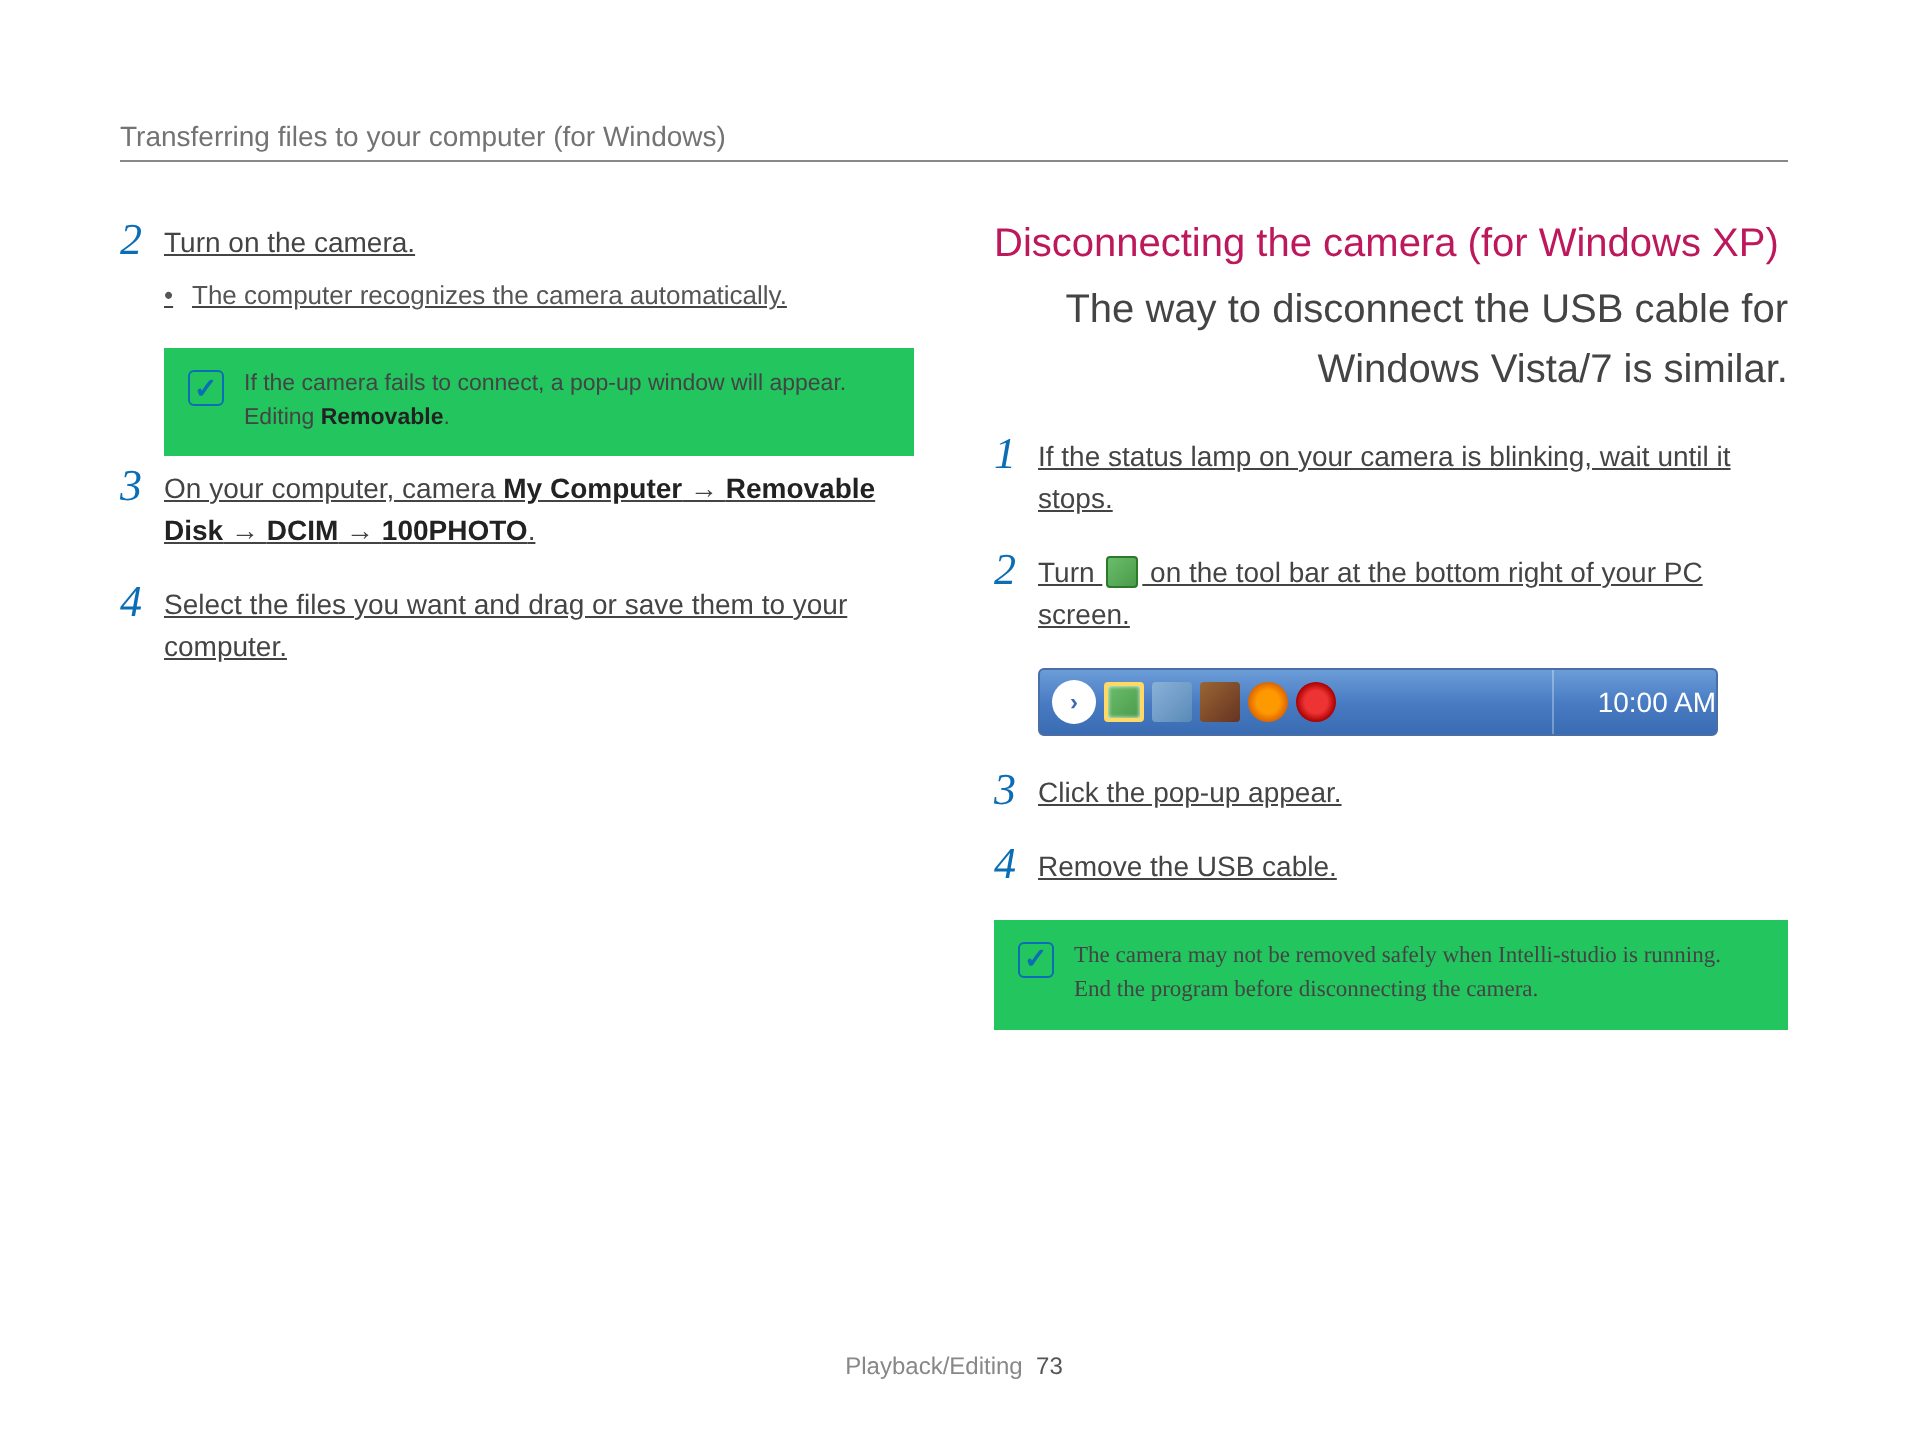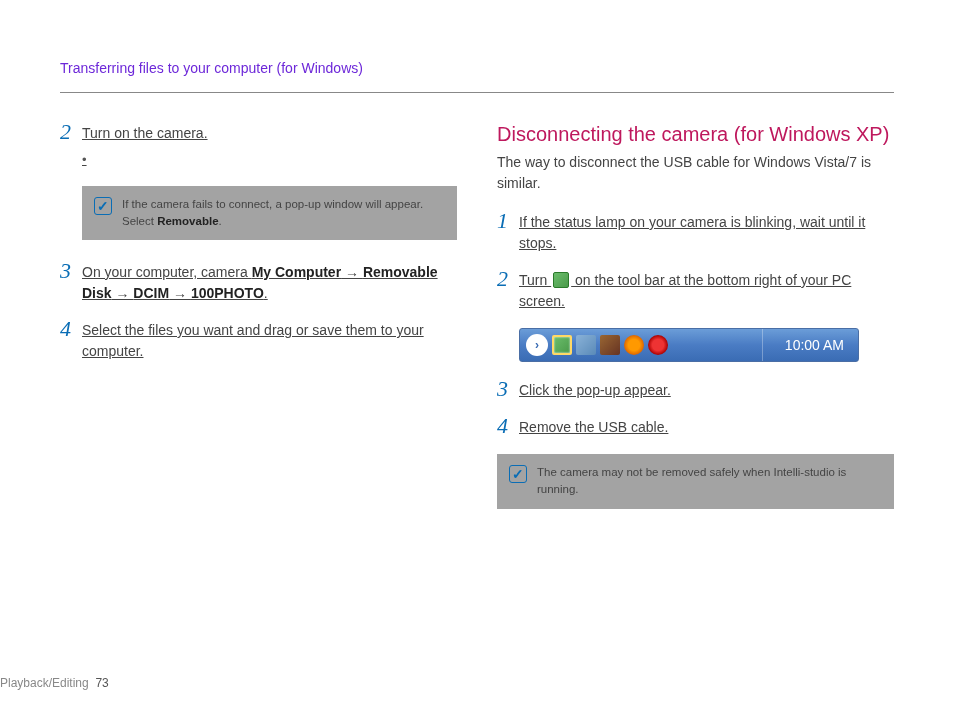--- a/index.html
+++ b/index.html
@@ -11,24 +11,24 @@
       font-family: Arial, Helvetica, sans-serif;
       background: #ffffff;
       width: 954px;
       height: 720px;
       padding: 60px 60px 30px 60px;
       position: relative;
       color: #333;
     }
     .page-header {
       font-size: 14px;
-      color: #6d28d9;
+      color: #737373;
       font-weight: 300;
       border-bottom: 1px solid #888;
-      padding-bottom: 16px;
+      padding-bottom: 4px;
       margin-bottom: 30px;
     }
     .columns {
       display: flex;
       gap: 40px;
     }
     .col {
       flex: 1;
     }
     .step {
@@ -58,23 +58,23 @@
       display: flex;
       margin-top: 6px;
       font-size: 13px;
       color: #555;
     }
     .bullet-mark {
       width: 14px;
       flex-shrink: 0;
     }
     .note-box {
-      background: #a3a3a3;
+      background: #22c55e;
       padding: 10px 12px;
-      margin: 10px 0 22px 22px;
+      margin: 10px 0 6px 22px;
       display: flex;
       align-items: flex-start;
       gap: 10px;
       font-size: 11.5px;
       color: #444;
       line-height: 1.5;
     }
     .note-icon {
       width: 18px;
       height: 18px;
@@ -93,24 +93,25 @@
       font-size: 14px;
       font-weight: bold;
     }
     .section-title {
       color: #be185d;
       font-size: 20px;
       font-weight: 400;
       margin-bottom: 6px;
     }
     .section-sub {
-      font-size: 14px;
+      font-size: 20px;
       color: #444;
       line-height: 1.5;
       margin-bottom: 18px;
+      text-align: right;
     }
     .taskbar-img {
       margin: 6px 0 18px 22px;
       border: 1px solid #4a6ea5;
       width: 340px;
       height: 34px;
       background: linear-gradient(to bottom, #6b9dd8 0%, #4a7cc4 50%, #3a6cb4 100%);
       display: flex;
       align-items: center;
       border-radius: 3px;
@@ -145,45 +146,46 @@
       box-shadow: 0 0 2px #fff inset;
     }
     .tray1 { background: linear-gradient(135deg,#8ab2d8,#5a8ab8); }
     .tray2 { background: linear-gradient(135deg,#963,#632); }
     .tray3 { background: radial-gradient(circle,#f90 40%,#d60 70%); border-radius:50%; }
     .tray4 { background: radial-gradient(circle,#e33 40%,#a00 70%); border-radius:50%; }
     .taskbar-time {
       margin-left: auto;
       color: #fff;
       font-size: 14px;
-      padding-right: 14px;
       border-left: 1px solid rgba(255,255,255,0.3);
       padding-left: 22px;
       height: 100%;
       display: flex;
       align-items: center;
     }
     .inline-icon {
       display: inline-block;
       width: 16px;
       height: 16px;
       background: linear-gradient(135deg, #6bbd6b, #4a9a4a);
       border: 1px solid #2a7a2a;
       border-radius: 2px;
       vertical-align: -3px;
       margin: 0 2px;
     }
     .note-box-right {
       margin-left: 0;
+      font-family: Liberation Serif, serif;
     }
     .page-footer {
       position: absolute;
       bottom: 30px;
       left: 0;
       right: 0;
+      text-align: center;
       font-size: 12px;
       color: #888;
     }
     .page-num {
       color: #555;
     }
     b { font-weight: bold; color: #222; }
   </style>
 </head>
 <body>
@@ -192,29 +194,30 @@
 
 <div class="columns">
   <div class="col">
 
     <div class="step">
       <div class="step-num">2</div>
       <div class="step-content">
         <span>Turn on the camera.</span>
         <div class="bullet">
           <span class="bullet-mark">•</span>
+          <span>The computer recognizes the camera automatically.</span>
         </div>
       </div>
     </div>
 
     <div class="note-box">
       <div class="note-icon"></div>
       <div>
         <span>If the camera fails to connect, a pop-up window will appear.</span><br>
-        <span>Select </span><b>Removable</b><span>.</span>
+        <span>Editing </span><b>Removable</b><span>.</span>
       </div>
     </div>
 
     <div class="step">
       <div class="step-num">3</div>
       <div class="step-content">
         <span>On your computer, camera </span><b>My Computer</b><span> → </span><b>Removable Disk</b><span> → </span><b>DCIM</b><span> → </span><b>100PHOTO</b><span>.</span>
       </div>
     </div>
 
@@ -260,20 +263,21 @@
 
     <div class="step">
       <div class="step-num">4</div>
       <div class="step-content">Remove the USB cable.</div>
     </div>
 
     <div class="note-box note-box-right">
       <div class="note-icon"></div>
       <div>
         <span>The camera may not be removed safely when Intelli-studio is running.</span><br>
+        <span>End the program before disconnecting the camera.</span>
       </div>
     </div>
 
   </div>
 </div>
 
 <div class="page-footer">
   <span>Playback/Editing</span>&nbsp;&nbsp;<span class="page-num">73</span>
 </div>
 

